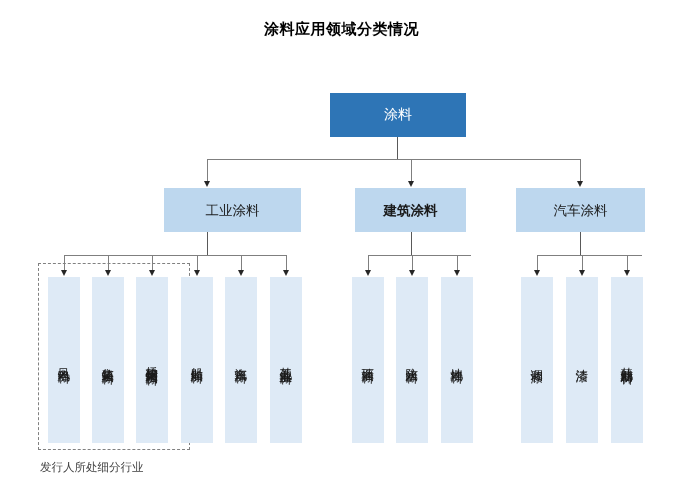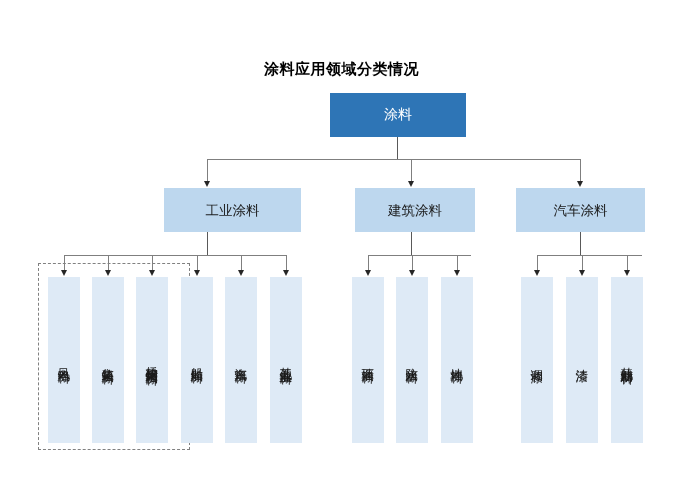--- a/index.html
+++ b/index.html
@@ -25,21 +25,20 @@
     position: absolute;
     left: 0;
     top: 20px;
     width: 683px;
     text-align: center;
     font-size: 15px;
     font-weight: bold;
     color: #000000;
     letter-spacing: 0.5px;
     white-space: nowrap;
-    margin-top: 40px;
   }
 
   
   .node {
     position: absolute;
     box-sizing: border-box;
     display: flex;
     align-items: center;
     justify-content: center;
     text-align: center;
@@ -132,21 +131,21 @@
   <div class="ln-v" style="left:411px; top:159px; height:23px;"></div>
   <div class="arrow-down" style="left:407.5px; top:181px;"></div>
 
   <div class="ln-v" style="left:580px; top:159px; height:23px;"></div>
   <div class="arrow-down" style="left:576.5px; top:181px;"></div>
 
   <div class="node node-l2" style="left:164px; top:188px; width:137px; height:44px;">
     <span>工业涂料</span>
   </div>
 
-  <div class="node node-l2" style="left:355px; top:188px; width:120px; height:44px;">
+  <div class="node node-l2" style="left:355px; top:188px; width:111px; height:44px;font-weight:bold;">
     <span>建筑涂料</span>
   </div>
 
   <div class="node node-l2" style="left:516px; top:188px; width:129px; height:44px; flex-direction:column;">
     <span>汽车涂料</span>
   </div>
 
   <div class="ln-v thick" style="left:207px; top:232px; height:23px;"></div>
   <div class="ln-h" style="left:64px; top:255px; width:222px;"></div>
 
@@ -226,14 +225,15 @@
   </div>
 
   <div class="node node-leaf" style="left:566px; top:277px; width:32px; height:166px;">
     <span>清漆</span>
   </div>
 
   <div class="node node-leaf" style="left:611px; top:277px; width:32px; height:166px;">
     <span>其他辅助材料</span>
   </div>
 
+  <div class="caption" style="left:40px; top:460px;">发行人所处细分行业</div>
 
 </div>
 
 </body></html>

